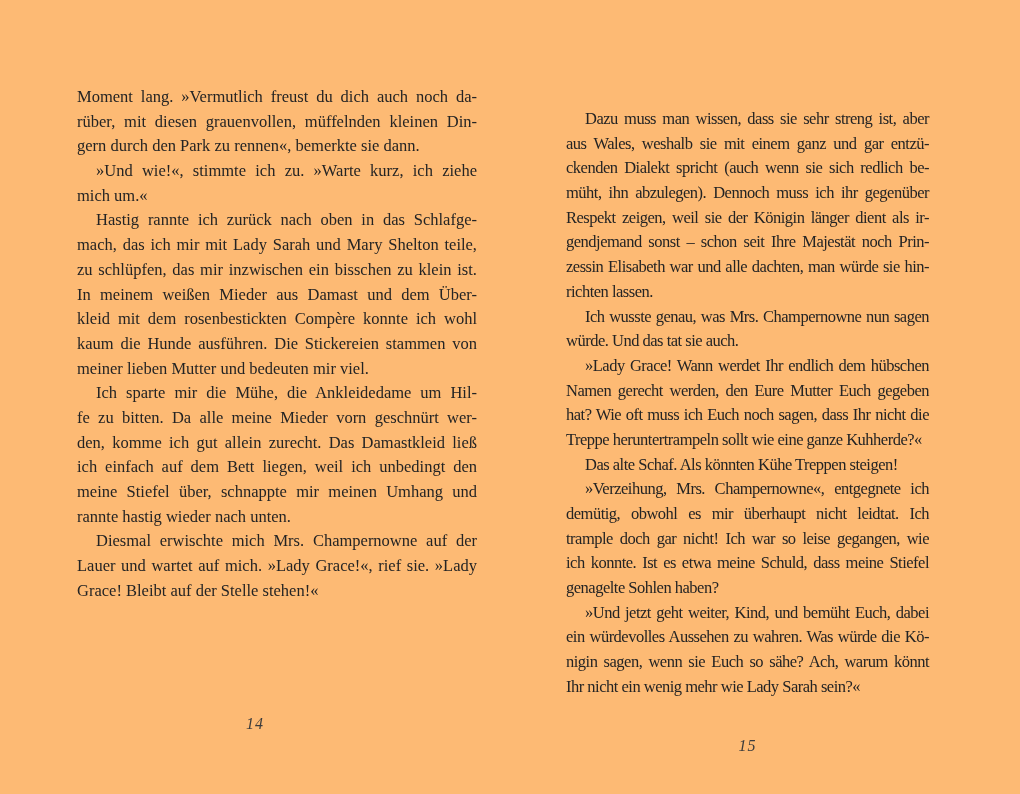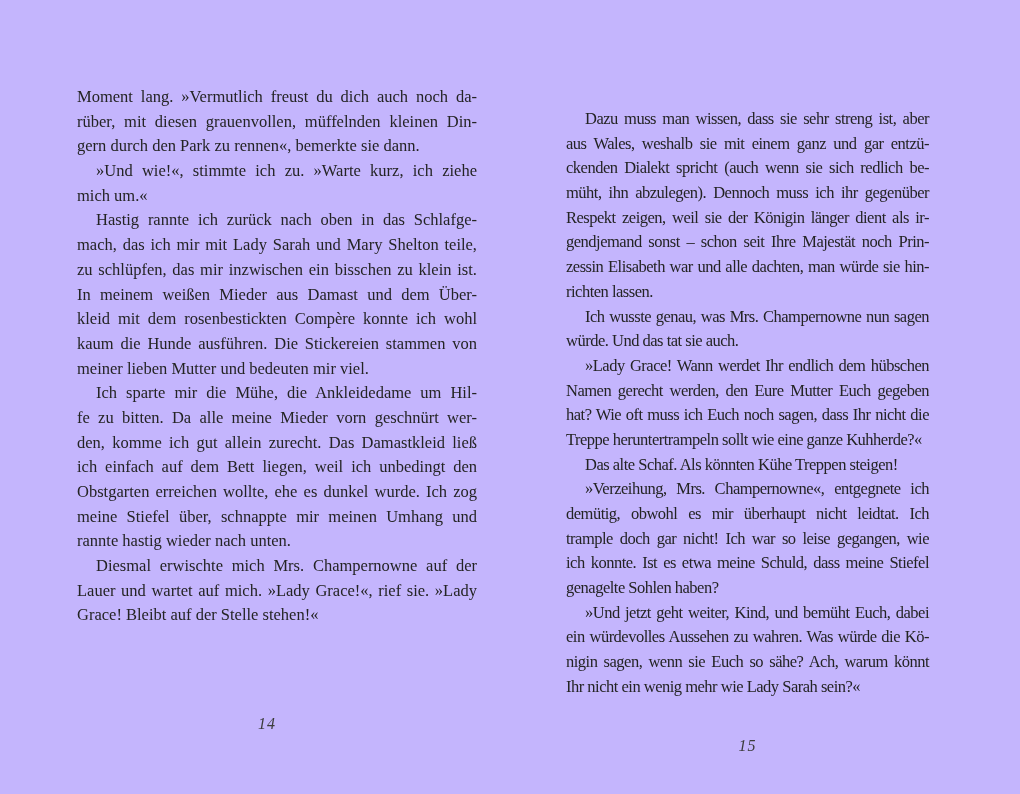--- a/index.html
+++ b/index.html
@@ -7,21 +7,21 @@
     padding: 0;
     width: 1020px;
     height: 794px;
     overflow: hidden;
     background: #ffffff;
   }
   .spread {
     position: relative;
     width: 1020px;
     height: 794px;
-    background: #c4b5fd;
+    background: #fdba74;
     font-family: "Liberation Serif", "DejaVu Serif", serif;
     color: #242424;
   }
   .page {
     position: absolute;
     top: 0;
     width: 510px;
     height: 794px;
   }
   .page-left  { left: 0; }
@@ -92,28 +92,27 @@
         <div class="line">mach, das ich mir mit Lady Sarah und Mary Shelton teile,</div>
         <div class="line">zu schlüpfen, das mir inzwischen ein bisschen zu klein ist.</div>
         <div class="line">In meinem weißen Mieder aus Damast und dem Über-</div>
         <div class="line">kleid mit dem rosenbestickten Compère konnte ich wohl</div>
         <div class="line">kaum die Hunde ausführen. Die Stickereien stammen von</div>
         <div class="line para-end">meiner lieben Mutter und bedeuten mir viel.</div>
         <div class="line indent">Ich sparte mir die Mühe, die Ankleidedame um Hil-</div>
         <div class="line">fe zu bitten. Da alle meine Mieder vorn geschnürt wer-</div>
         <div class="line">den, komme ich gut allein zurecht. Das Damastkleid ließ</div>
         <div class="line">ich einfach auf dem Bett liegen, weil ich unbedingt den</div>
-        <div class="line">Obstgarten erreichen wollte, ehe es dunkel wurde. Ich zog</div>
         <div class="line">meine Stiefel über, schnappte mir meinen Umhang und</div>
         <div class="line para-end">rannte hastig wieder nach unten.</div>
         <div class="line indent">Diesmal erwischte mich Mrs. Champernowne auf der</div>
         <div class="line">Lauer und wartet auf mich. »Lady Grace!«, rief sie. »Lady</div>
         <div class="line para-end">Grace! Bleibt auf der Stelle stehen!«</div>
       </div>
-    <div class="folio folio-left" style="color: rgb(60, 60, 60); margin-left: 12px;">14</div>
+    <div class="folio folio-left" style="color: rgb(60, 60, 60);">14</div>
   </section>
 
   <section class="page page-right">
     <div class="text-block right-col">
         <div class="line indent">Dazu muss man wissen, dass sie sehr streng ist, aber</div>
         <div class="line">aus Wales, weshalb sie mit einem ganz und gar entzü-</div>
         <div class="line">ckenden Dialekt spricht (auch wenn sie sich redlich be-</div>
         <div class="line">müht, ihn abzulegen). Dennoch muss ich ihr gegenüber</div>
         <div class="line">Respekt zeigen, weil sie der Königin länger dient als ir-</div>
         <div class="line">gendjemand sonst – schon seit Ihre Majestät noch Prin-</div>

